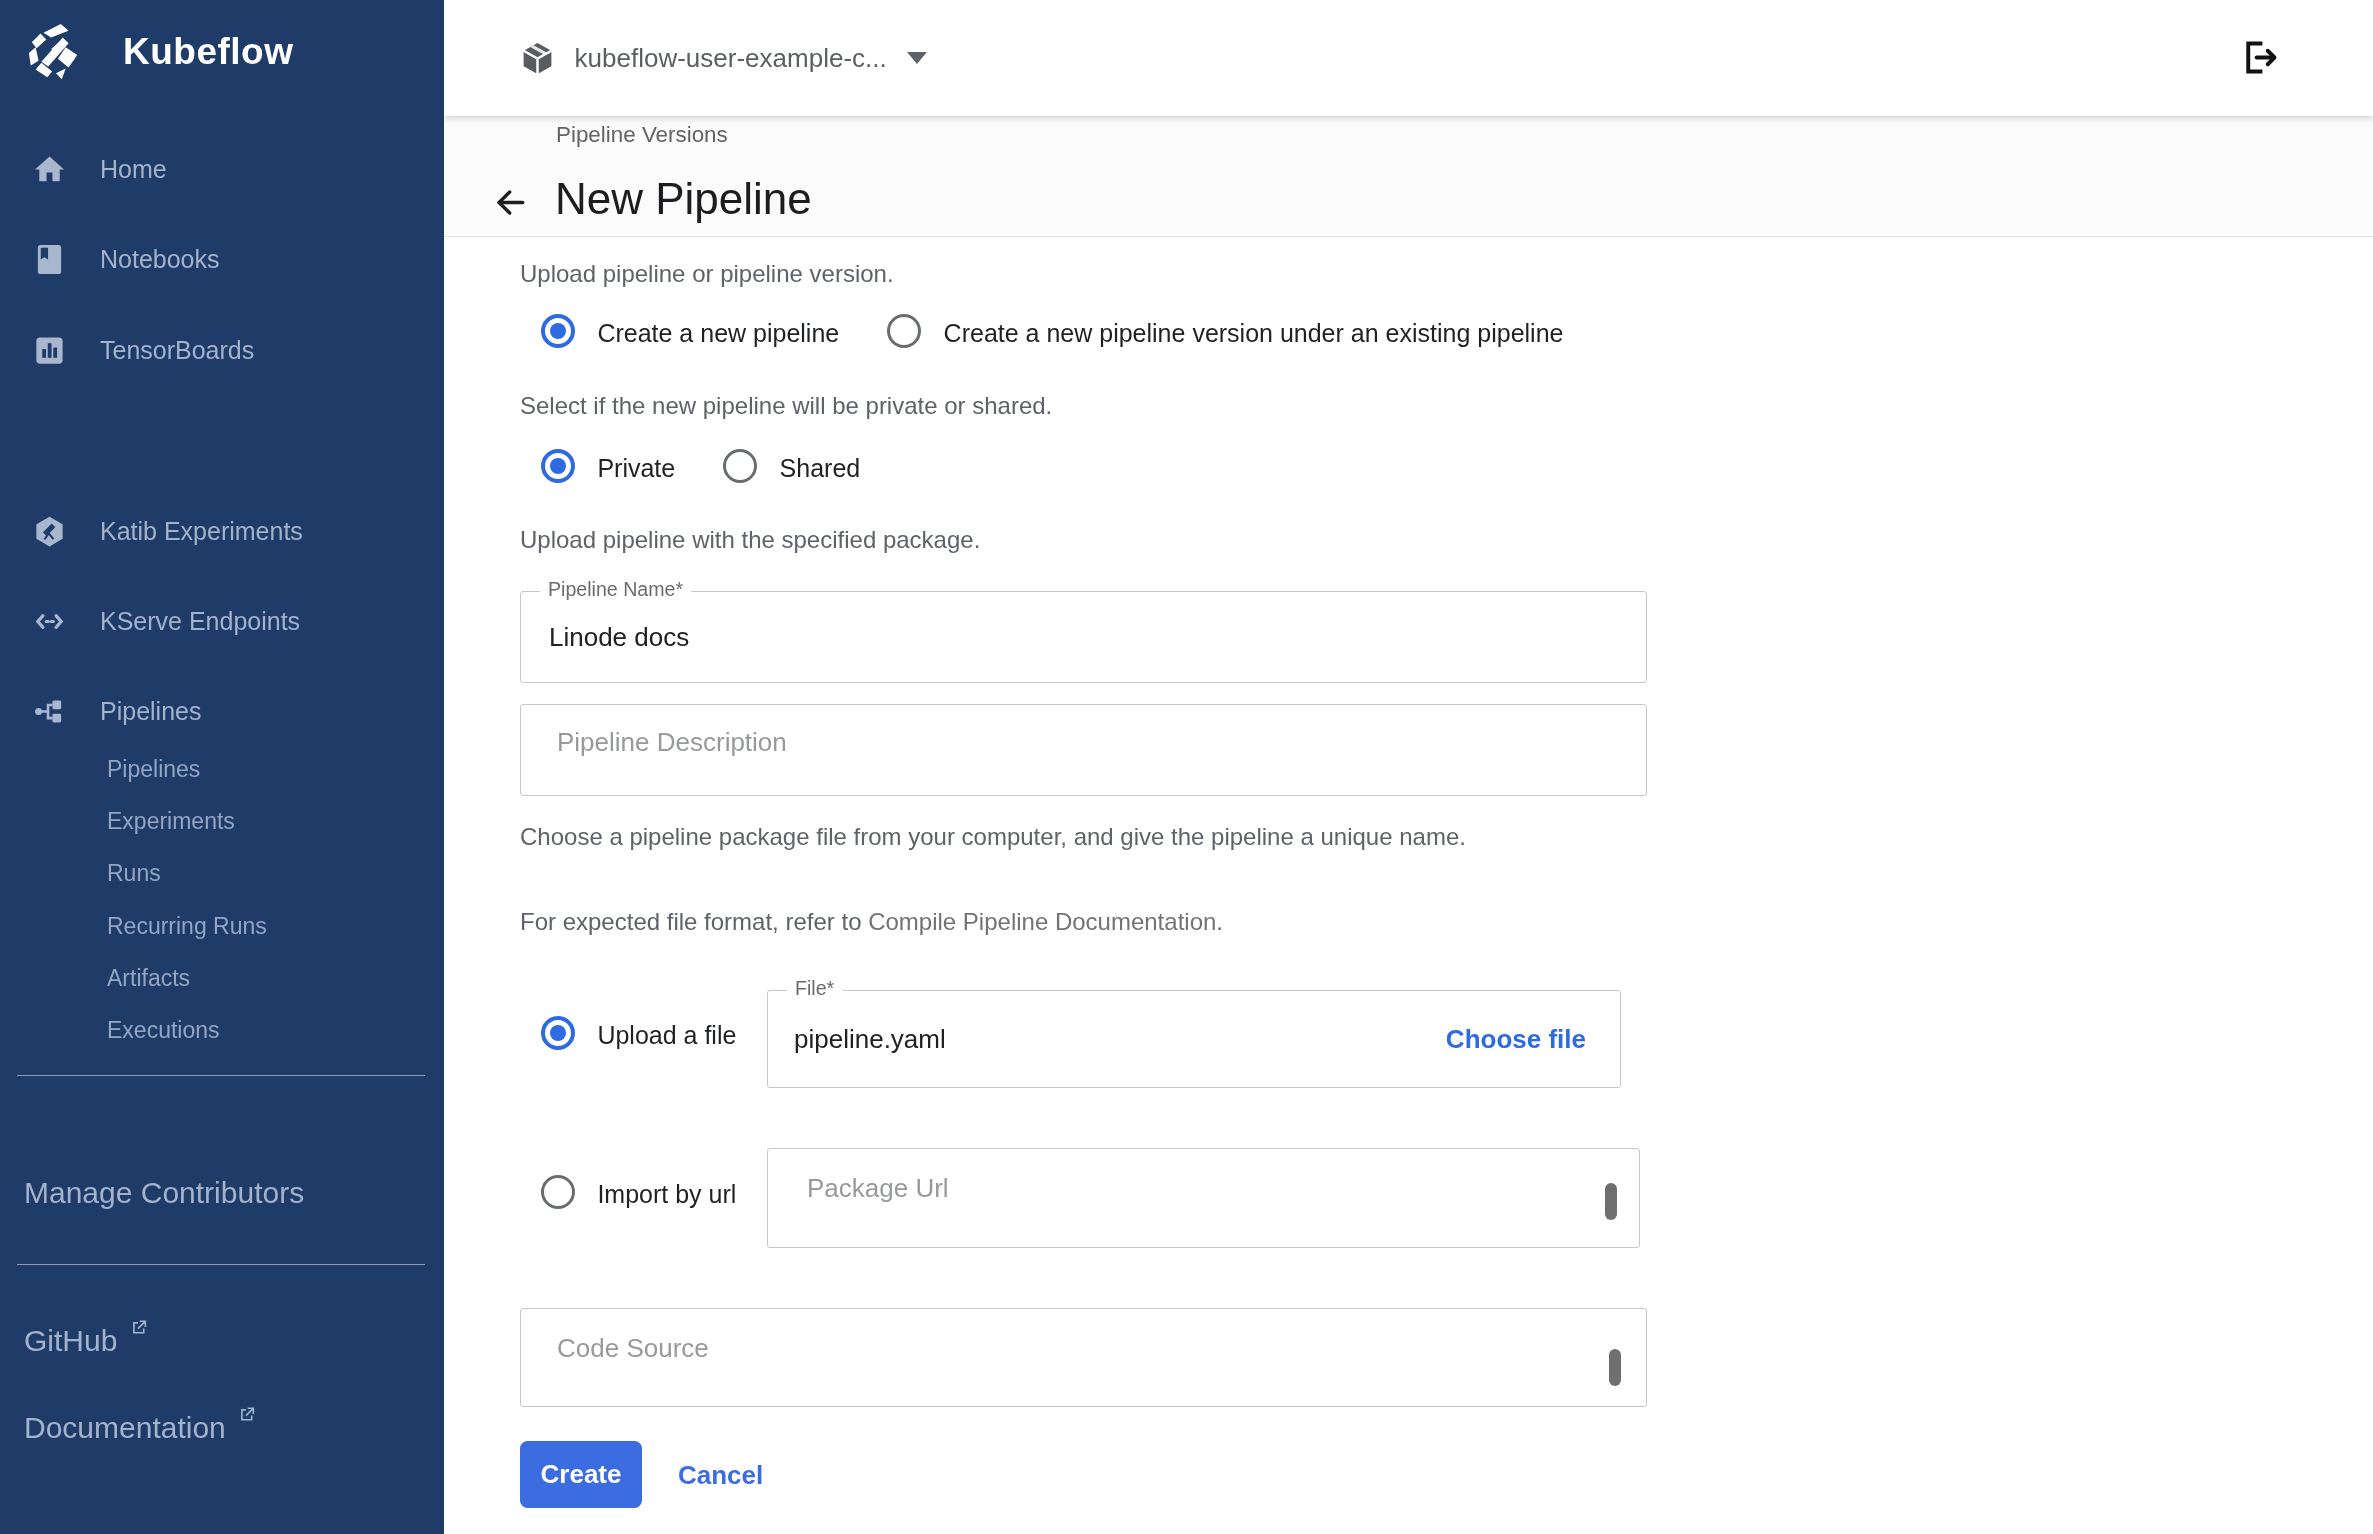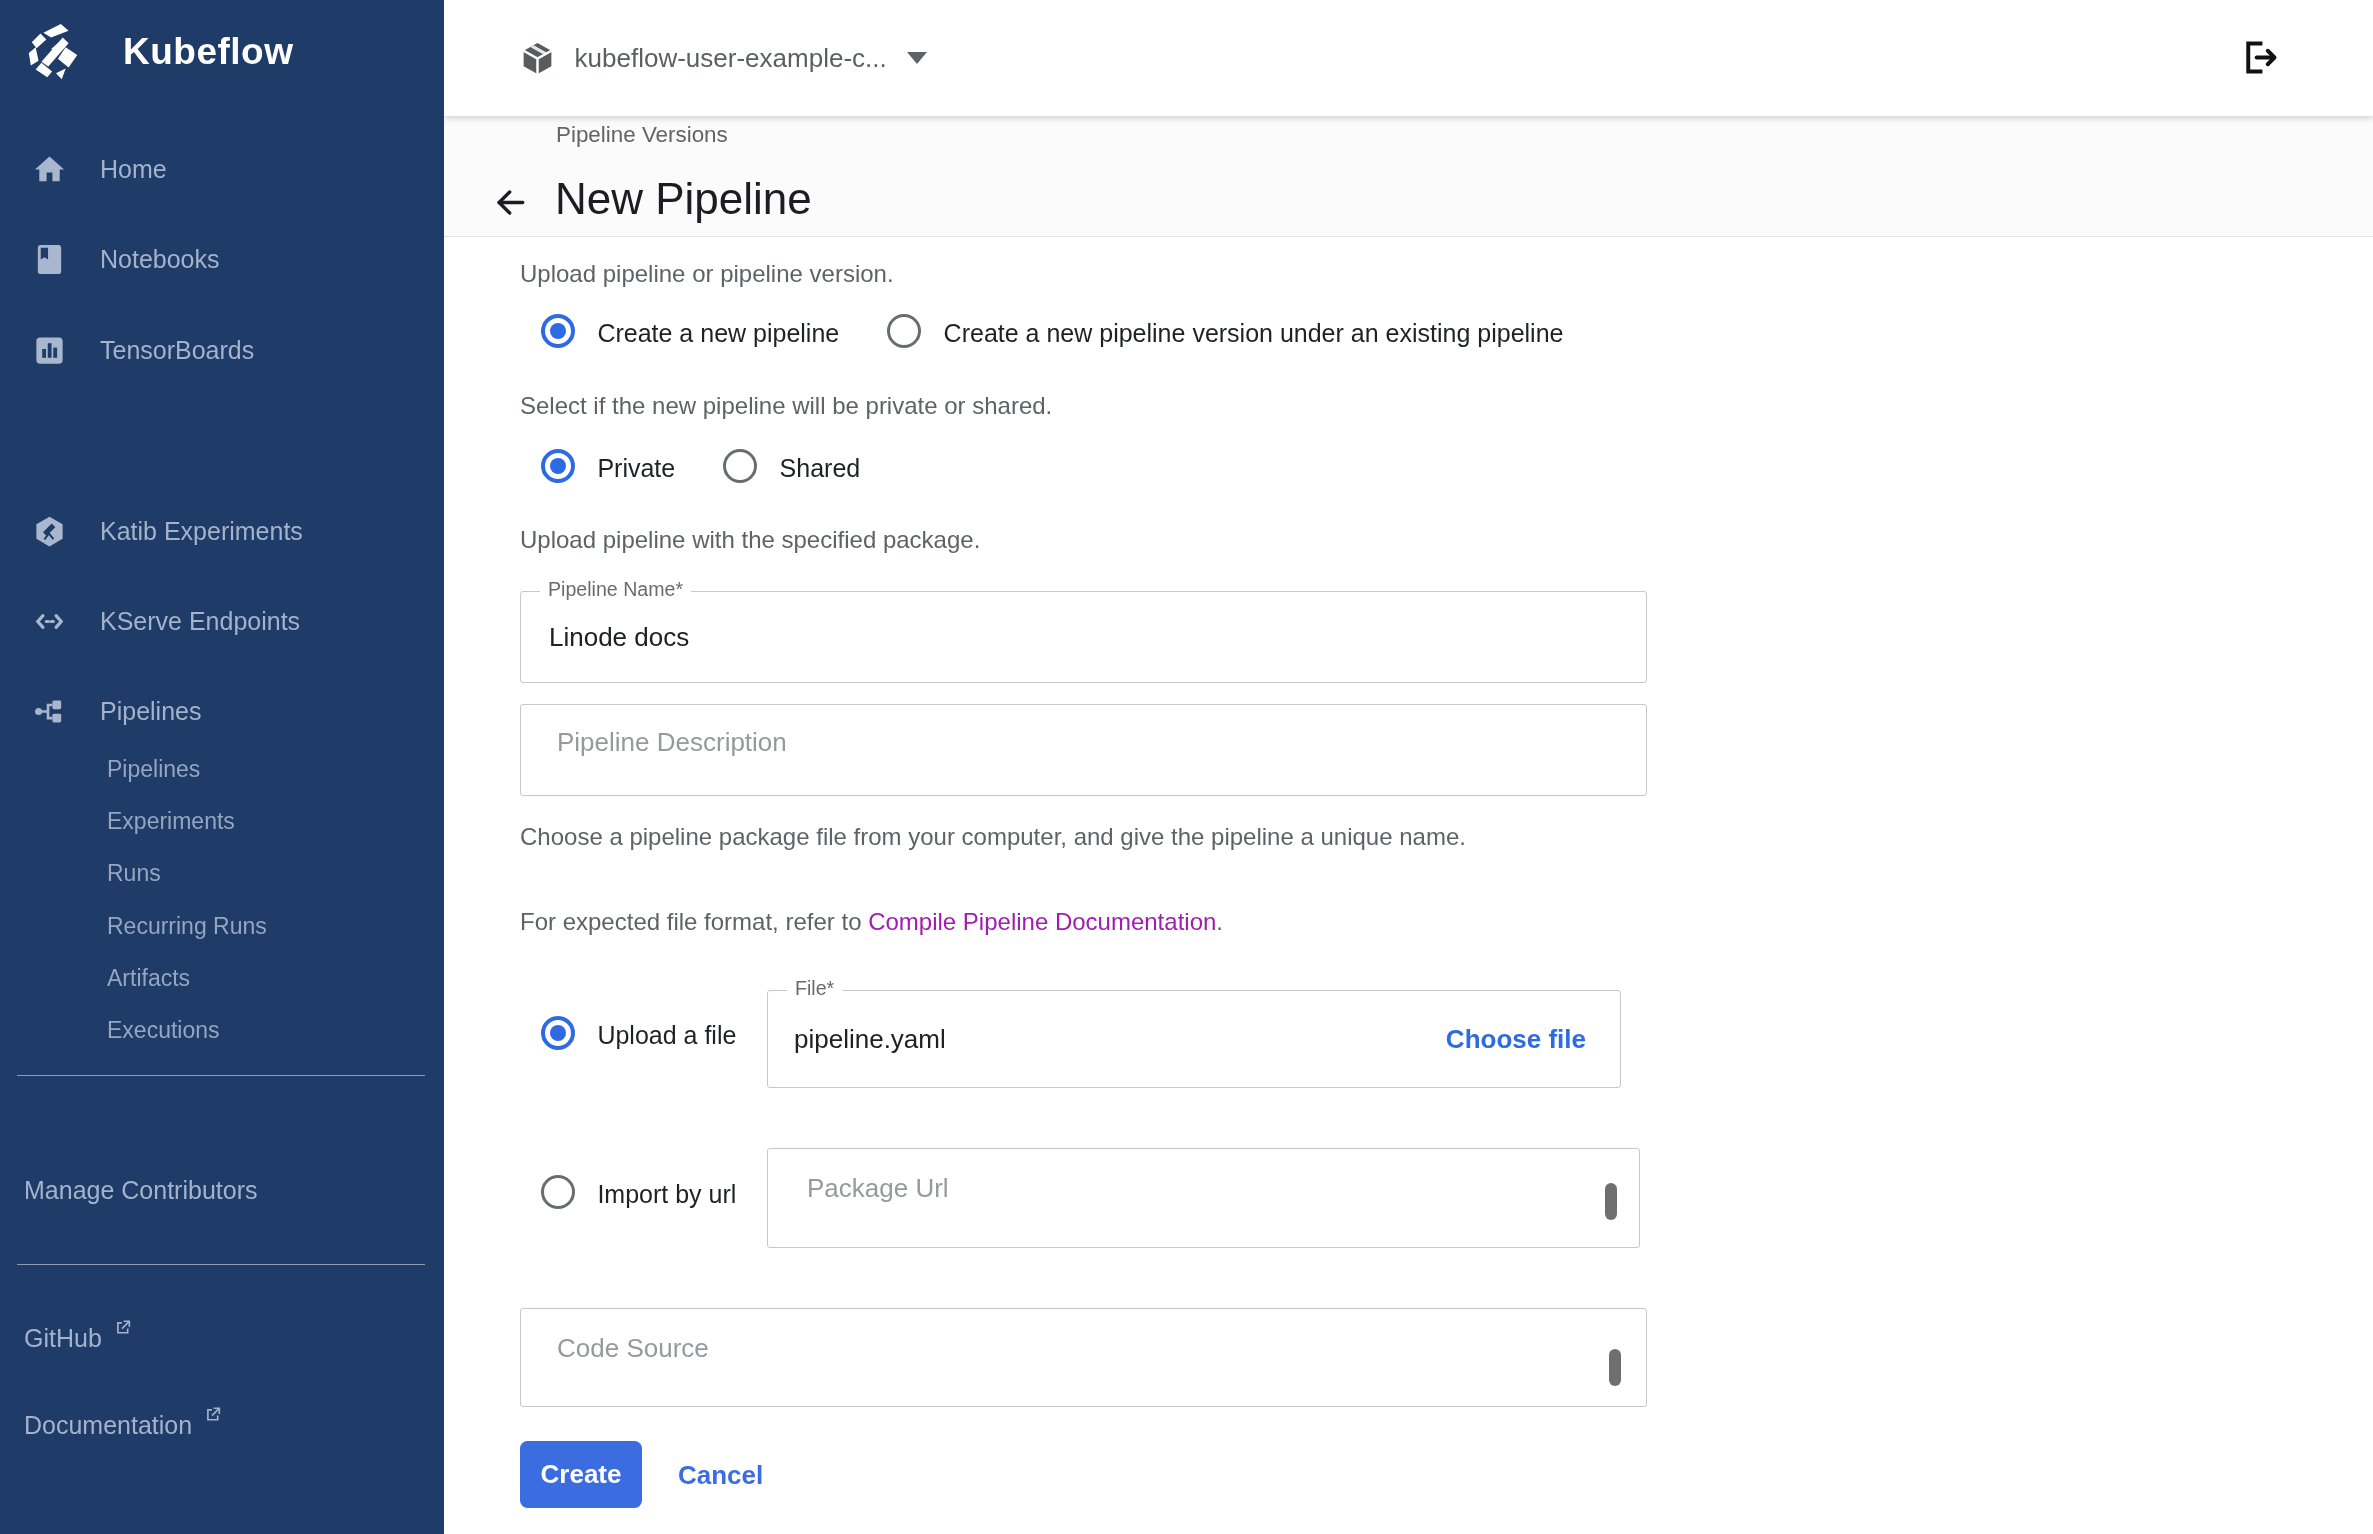--- a/index.html
+++ b/index.html
@@ -12,21 +12,21 @@
   .logo-mark{width:62px;height:62px;display:flex;}
   .logo-text{font-size:37px;font-weight:600;color:#ffffff;letter-spacing:0.5px;}
   .nav-item{position:absolute;left:0;width:444px;height:89px;display:flex;align-items:center;
             padding-left:31px;box-sizing:border-box;cursor:pointer;}
   .nav-icon{width:37px;height:37px;display:flex;align-items:center;justify-content:center;color:#a9b7ce;flex:none;}
   .nav-icon svg{width:35px;height:35px;}
   .nav-label{margin-left:32px;font-size:25px;color:#a4b2cb;white-space:nowrap;}
   .sub-item{position:absolute;left:107px;height:52px;display:flex;align-items:center;
             font-size:23px;color:#95a5c2;cursor:pointer;white-space:nowrap;}
   .sb-divider{position:absolute;left:17px;width:408px;border-top:1.9px solid rgba(255,255,255,.5);}
-  .sb-link{position:absolute;left:24px;display:flex;align-items:flex-start;gap:11.2px;font-size:25px;
+  .sb-link{position:absolute;left:24px;display:flex;align-items:flex-start;gap:11.2px;font-size:30px;
            color:#a4b2cb;cursor:pointer;white-space:nowrap;}
   .ext-icon{color:#a4b2cb;margin-top:-6.5px;display:flex;}
   .ext-icon svg{width:19.6px;height:19.6px;}
 
   
   .topbar{position:absolute;left:444px;right:0;top:0;height:116px;background:#ffffff;
           box-shadow:0 1.9px 6.5px rgba(0,0,0,.18);z-index:4;}
   .ns{position:absolute;left:75px;top:0;height:116px;display:flex;align-items:center;cursor:pointer;}
   .ns-icon{width:37px;height:37px;display:flex;margin-right:18.6px;}
   .ns-text{font-size:26px;color:#5c5f62;}
@@ -54,21 +54,21 @@
   .gap2{margin-left:48px;}
 
   .obox{position:absolute;border:1.9px solid #c7c7c7;border-radius:3px;background:#fff;box-sizing:border-box;z-index:1;}
   .flabel{position:absolute;top:-14px;left:18.6px;background:#ffffff;padding:0 8.4px;font-size:19.6px;color:#6b6b6b;}
   .obox.center{display:flex;align-items:center;padding-left:28px;}
   .fvalue{font-size:26px;color:#202124;}
   .ph{position:absolute;font-size:26px;color:#97999c;}
   .thumb{position:absolute;width:12px;height:37px;border-radius:6.5px;background:#6f6f6f;}
   .choose{position:absolute;right:34px;top:50%;transform:translateY(-50%);font-size:26px;font-weight:700;
           color:#2e6be2;cursor:pointer;}
-  .doc-link{color:#a21caf;cursor:pointer;}
+  .doc-link{color:#737373;cursor:pointer;}
   .create-btn{position:absolute;left:520px;top:1441px;width:122px;height:67px;background:#3b6ce0;border-radius:7.5px;
           display:flex;align-items:center;justify-content:center;color:#fff;font-size:26px;font-weight:700;
           cursor:pointer;z-index:1;}
   .cancel-btn{position:absolute;left:678px;top:1460px;font-size:26px;font-weight:700;color:#3b6ce0;cursor:pointer;z-index:1;}
 </style>
 </head>
 <body>
 
 <div class="page">
 

